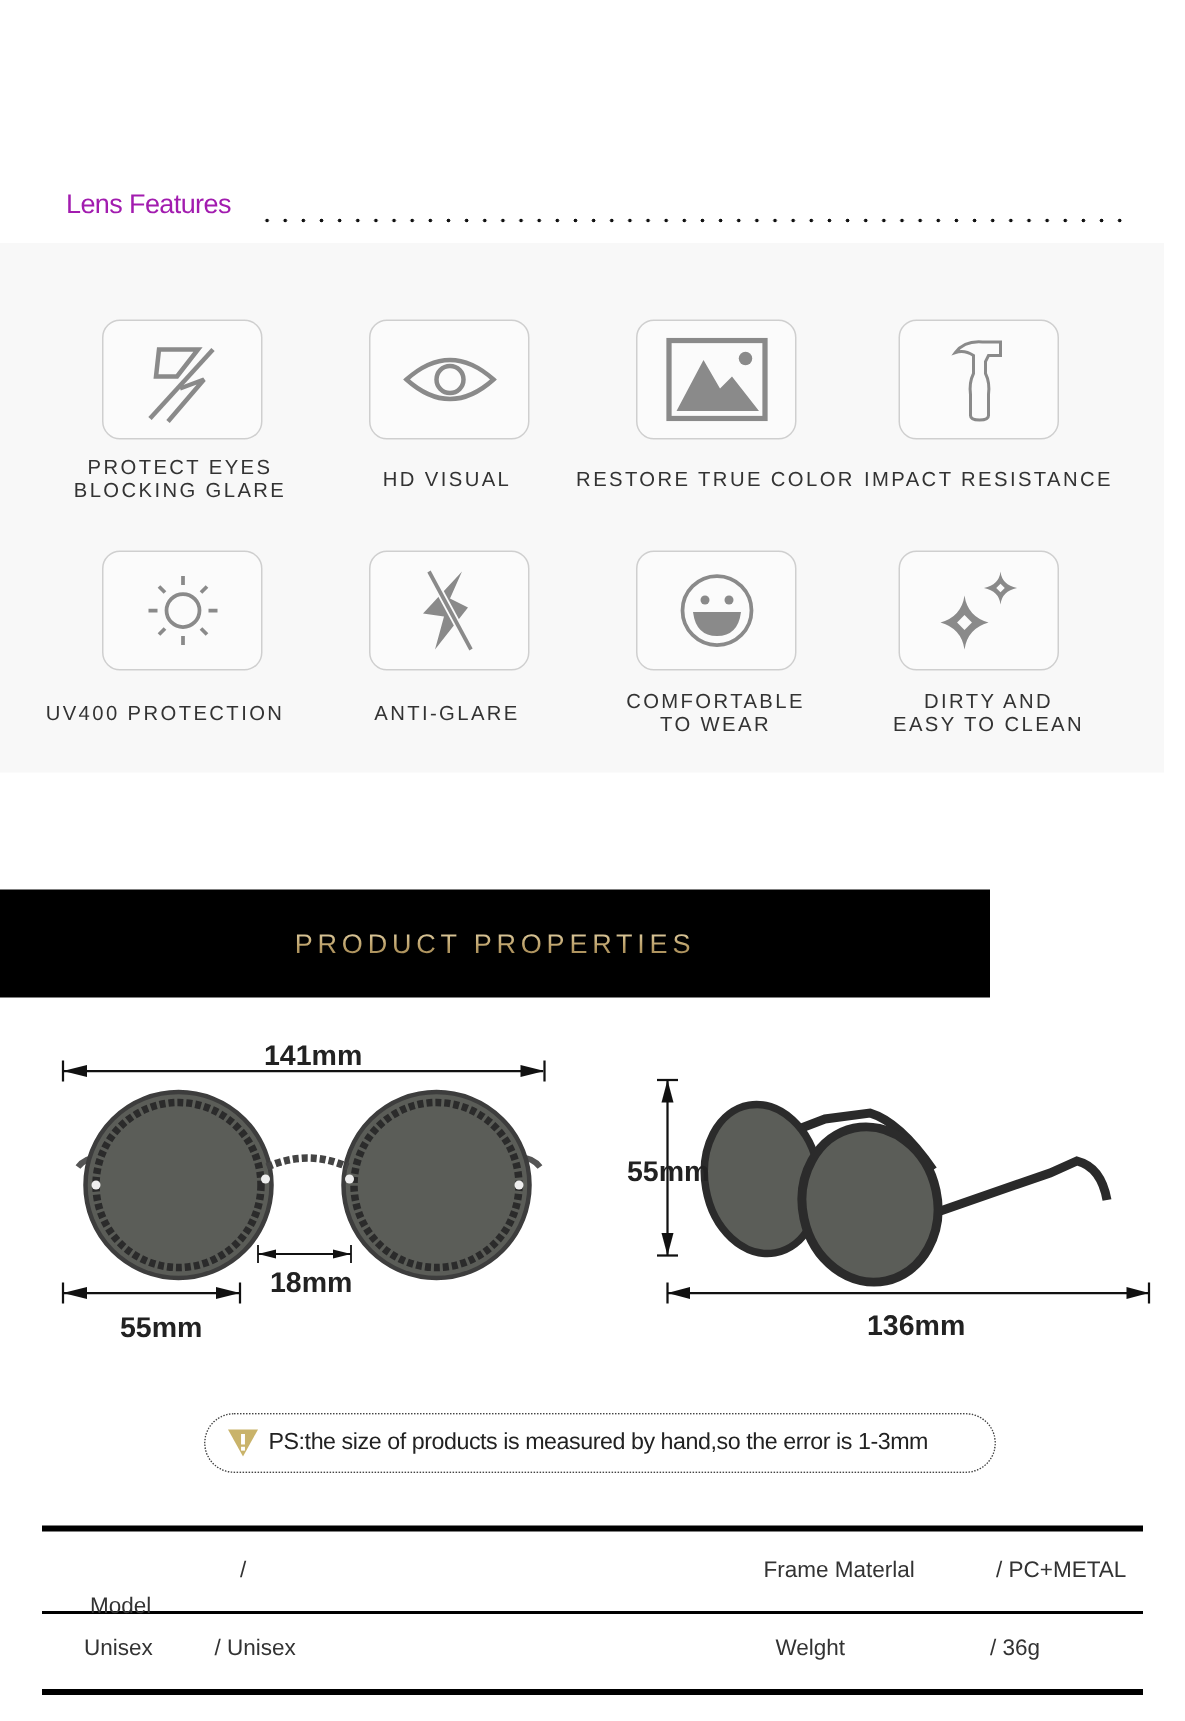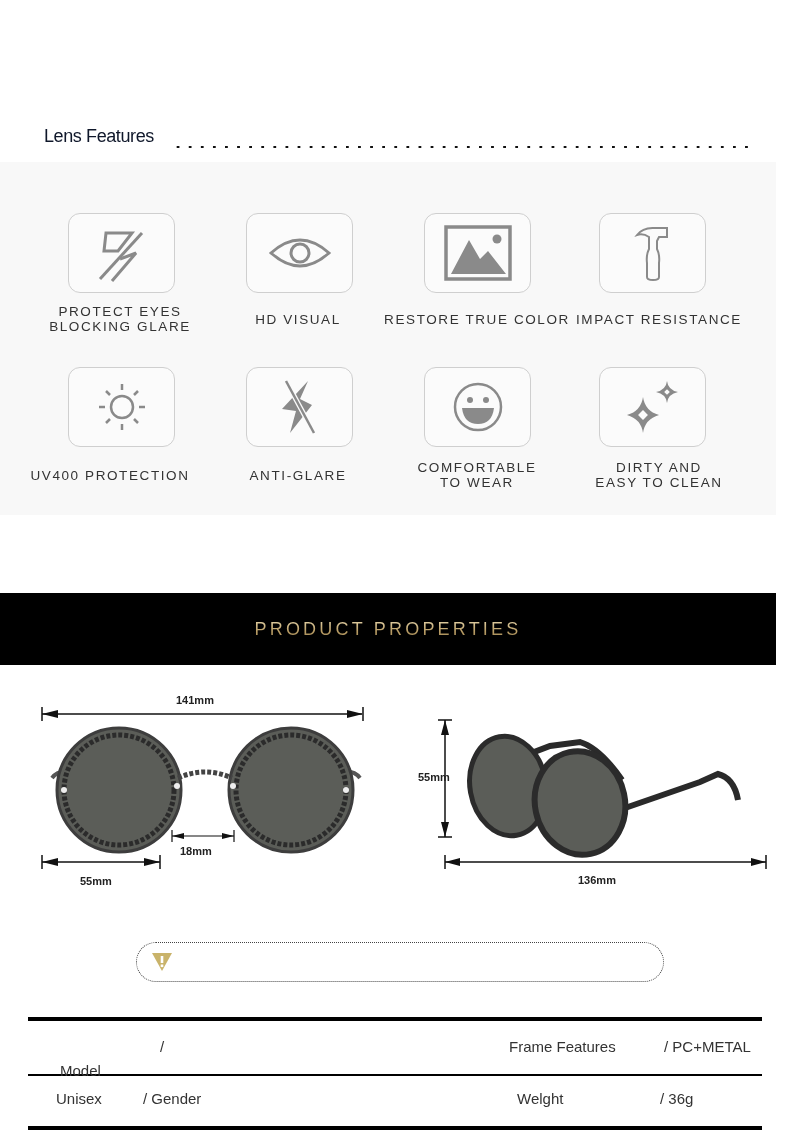--- a/index.html
+++ b/index.html
@@ -2,38 +2,38 @@
 <html><head>
 <meta charset="utf-8">
 <style>
   * { box-sizing: border-box; margin: 0; padding: 0; }
   html, body { width: 790px; height: 1147px; background: #ffffff; overflow: hidden; }
   body { position: relative; font-family: "DejaVu Sans", sans-serif; color: #222; }
 
   .abs { position: absolute; }
 
   
-  .lf-title { left: 44px; top: 126px; font-size: 18px; color: #0f172a; letter-spacing: -0.4px; font-family: "Liberation Sans", sans-serif; }
+  .lf-title { left: 44px; top: 126px; font-size: 18px; color: #a21caf; letter-spacing: -0.4px; font-family: "Liberation Sans", sans-serif; }
   .lf-dots { left: 172px; top: 144px; width: 580px; height: 6px;
     background-image: radial-gradient(circle, #111 1.1px, transparent 1.4px);
     background-size: 12.1px 6px; background-repeat: repeat-x; }
 
   
   .features-bg { left: 0; top: 162px; width: 776px; height: 353px; background: #f8f8f8; }
   .feature { position: absolute; width: 180px; }
   .feature .card { position: absolute; width: 107px; height: 80px; border: 1.5px solid #cfcfcf; border-radius: 12px; background: #fbfbfb; display: flex; align-items: center; justify-content: center; }
   .feature .label { position: absolute; width: 200px; text-align: center; font-family: "Liberation Sans", sans-serif; font-size: 13.5px; letter-spacing: 1.6px; color: #333; line-height: 15px; text-transform: uppercase; white-space: pre-line; }
 
   
-  .banner { left: 0; top: 593px; width: 776px; height: 72px; background: #000; display: flex; align-items: center; justify-content: center; }
+  .banner { left: 0; top: 593px; width: 660px; height: 72px; background: #000; display: flex; align-items: center; justify-content: center; }
   .banner span { font-family: "Liberation Sans", sans-serif; font-size: 18px; letter-spacing: 3.2px; color: #c9b48a;
     background: linear-gradient(180deg, #e7d7ae 0%, #b89c64 60%, #9d8554 100%); -webkit-background-clip: text; background-clip: text; -webkit-text-fill-color: transparent; }
 
   
-  .dim { font-family: "Liberation Sans", sans-serif; font-size: 11px; font-weight: bold; color: #222; }
+  .dim { font-family: "Liberation Sans", sans-serif; font-size: 19px; font-weight: bold; color: #222; }
 
   
   .note { left: 136px; top: 942px; width: 528px; height: 40px; border: 1.5px dotted #444; border-radius: 20px; display: flex; align-items: center; padding-left: 14px; }
   .note-text { font-family: "Liberation Sans", sans-serif; font-size: 15.5px; color: #222; letter-spacing: -0.3px; margin-left: 6px; }
 
   
   .tline { left: 28px; width: 734px; background: #000; }
   .tcell { font-family: "Liberation Sans", sans-serif; font-size: 15px; color: #333; }
 </style>
 </head>
@@ -214,27 +214,28 @@
   <div class="abs dim" style="left:18px;top:71px;">55mm</div>
   <div class="abs dim" style="left:178px;top:174px;">136mm</div>
 </div>
 
 <div class="abs note">
   <svg width="22" height="20" viewBox="0 0 22 20">
     <path d="M1 1 L21 1 L11 19 Z" fill="#c9b36a"></path>
     <rect x="9.7" y="4" width="2.6" height="7" fill="#fff"></rect>
     <rect x="9.7" y="12.5" width="2.6" height="2.6" fill="#fff"></rect>
   </svg>
+  <span class="note-text">PS:the size of products is measured by hand,so the error is 1-3mm</span>
 </div>
 
 <div class="abs tline" style="top:1017px;height:4px;"></div>
 <div class="abs tline" style="top:1074px;height:1.5px;"></div>
 <div class="abs tline" style="top:1126px;height:4px;"></div>
 
 <div class="abs tcell" style="left:60px;top:1038px;margin-top:24px;">Model</div>
 <div class="abs tcell" style="left:160px;top:1038px;">/</div>
-<div class="abs tcell" style="left:509px;top:1038px;">Frame Features</div>
+<div class="abs tcell" style="left:509px;top:1038px;">Frame Materlal</div>
 <div class="abs tcell" style="left:664px;top:1038px;">/ PC+METAL</div>
 
 <div class="abs tcell" style="left:56px;top:1090px;">Unisex</div>
-<div class="abs tcell" style="left:143px;top:1090px;">/ Gender</div>
+<div class="abs tcell" style="left:143px;top:1090px;">/ Unisex</div>
 <div class="abs tcell" style="left:517px;top:1090px;text-align:right;">Welght</div>
 <div class="abs tcell" style="left:660px;top:1090px;">/ 36g</div>
 
 </body></html>

